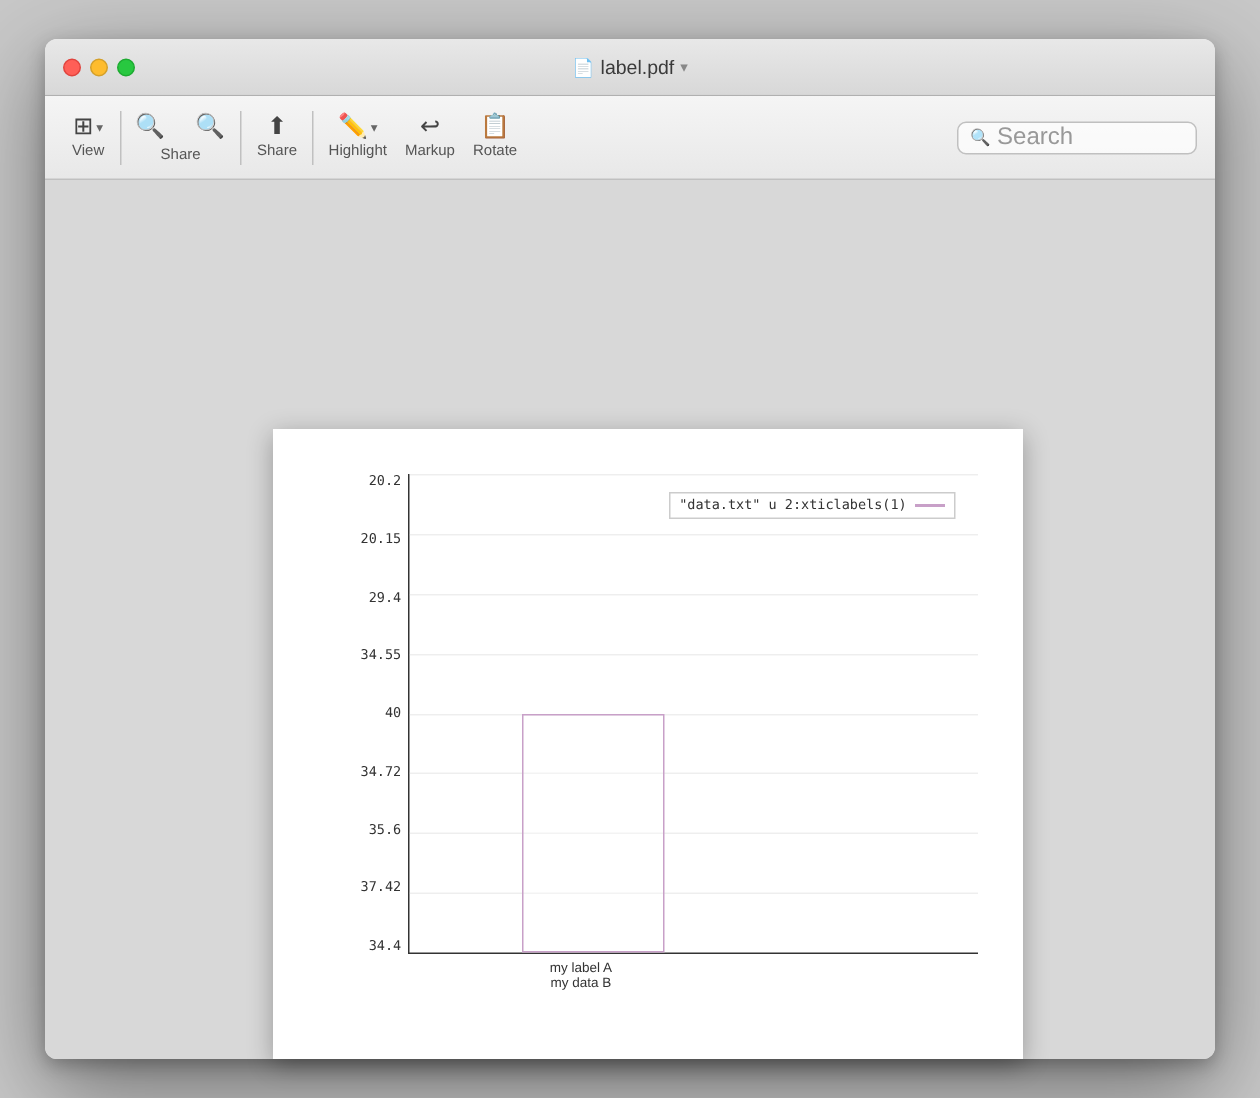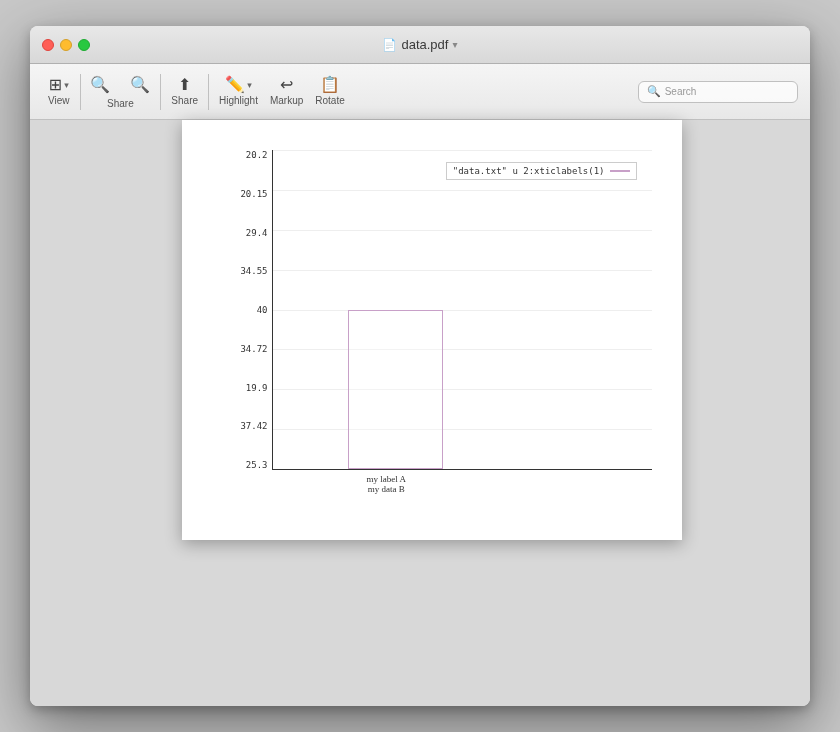--- a/index.html
+++ b/index.html
@@ -124,30 +124,30 @@
       height: 22px;
     }
 
     .search-icon-svg {
       font-size: 11px;
       color: #999;
       margin-right: 4px;
     }
 
     .search-input-fake {
-      font-size: 10px;
+      font-size: 16px;
       color: #999;
     }
 
     
     .content-area {
       background: #d8d8d8;
       height: calc(680px - 38px - 56px);
       display: flex;
-      align-items: flex-start;
+      align-items: flex-end;
       justify-content: center;
       border-radius: 0 0 8px 8px;
       padding-left: 23px;
     }
 
     
     .pdf-page {
       width: 500px;
       height: 420px;
       background: white;
@@ -208,21 +208,21 @@
       position: absolute;
       left: 30%;
       display: flex;
       flex-direction: column;
       align-items: center;
     }
 
     .x-label {
       font-size: 9px;
       color: #333;
-      font-family: Liberation Serif, serif;
+      font-family: Liberation Sans, sans-serif;
     }
 
     
     .bar-rect {
       position: absolute;
       border: 1px solid #c8a0c8;
       background: rgba(255,255,255,0.5);
     }
 
     
@@ -262,21 +262,21 @@
 <div class="window">
 
   <div class="titlebar">
     <div class="traffic-lights">
       <div class="traffic-light tl-close"></div>
       <div class="traffic-light tl-minimize"></div>
       <div class="traffic-light tl-maximize"></div>
     </div>
     <div class="titlebar-title">
       <span class="doc-icon">📄</span>
-      <span>data.pdf</span>
+      <span>label.pdf</span>
       <span style="font-size:10px;color:#888;">▾</span>
     </div>
   </div>
 
   <div class="toolbar">
 
     <div class="toolbar-btn">
       <div style="display:flex;align-items:center;gap:2px;">
         <span class="toolbar-icon" style="font-size:16px;">⊞</span>
         <span style="font-size:9px;color:#666;">▾</span>
@@ -339,23 +339,23 @@
     <div class="pdf-page">
       <div class="chart-container">
 
         <div class="y-axis-labels">
           <span class="y-label">20.2</span>
           <span class="y-label">20.15</span>
           <span class="y-label">29.4</span>
           <span class="y-label">34.55</span>
           <span class="y-label">40</span>
           <span class="y-label">34.72</span>
-          <span class="y-label">19.9</span>
+          <span class="y-label">35.6</span>
           <span class="y-label">37.42</span>
-          <span class="y-label">25.3</span>
+          <span class="y-label">34.4</span>
         </div>
 
         <div class="chart-area">
 
           <div class="grid-line-h" style="top:0%;"></div>
           <div class="grid-line-h" style="top:12.5%;"></div>
           <div class="grid-line-h" style="top:25%;"></div>
           <div class="grid-line-h" style="top:37.5%;"></div>
           <div class="grid-line-h" style="top:50%;"></div>
           <div class="grid-line-h" style="top:62.5%;"></div>

